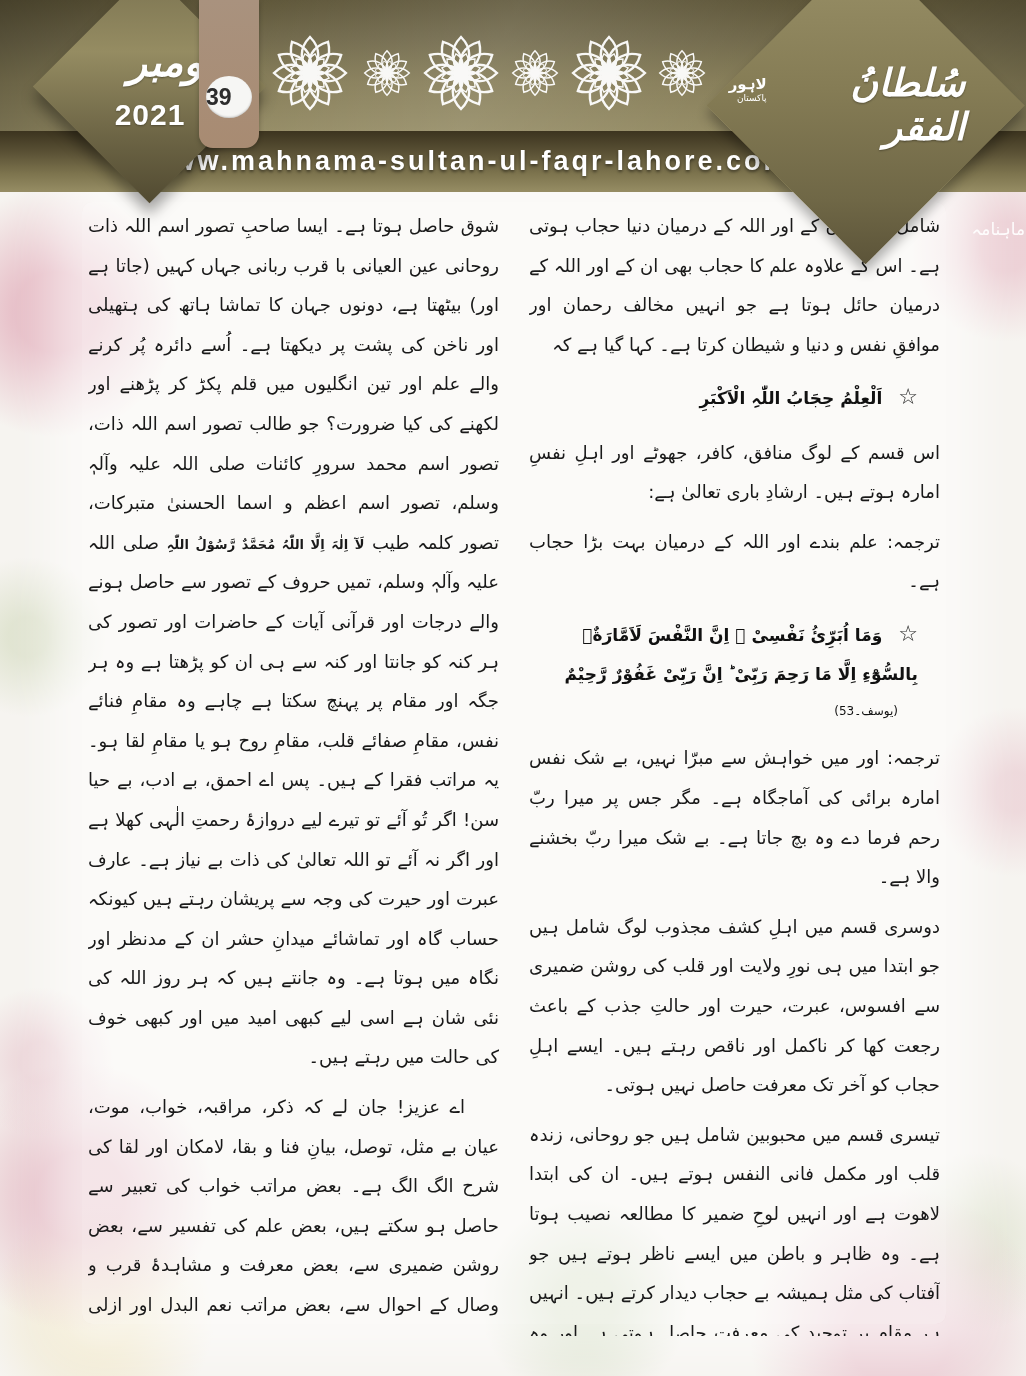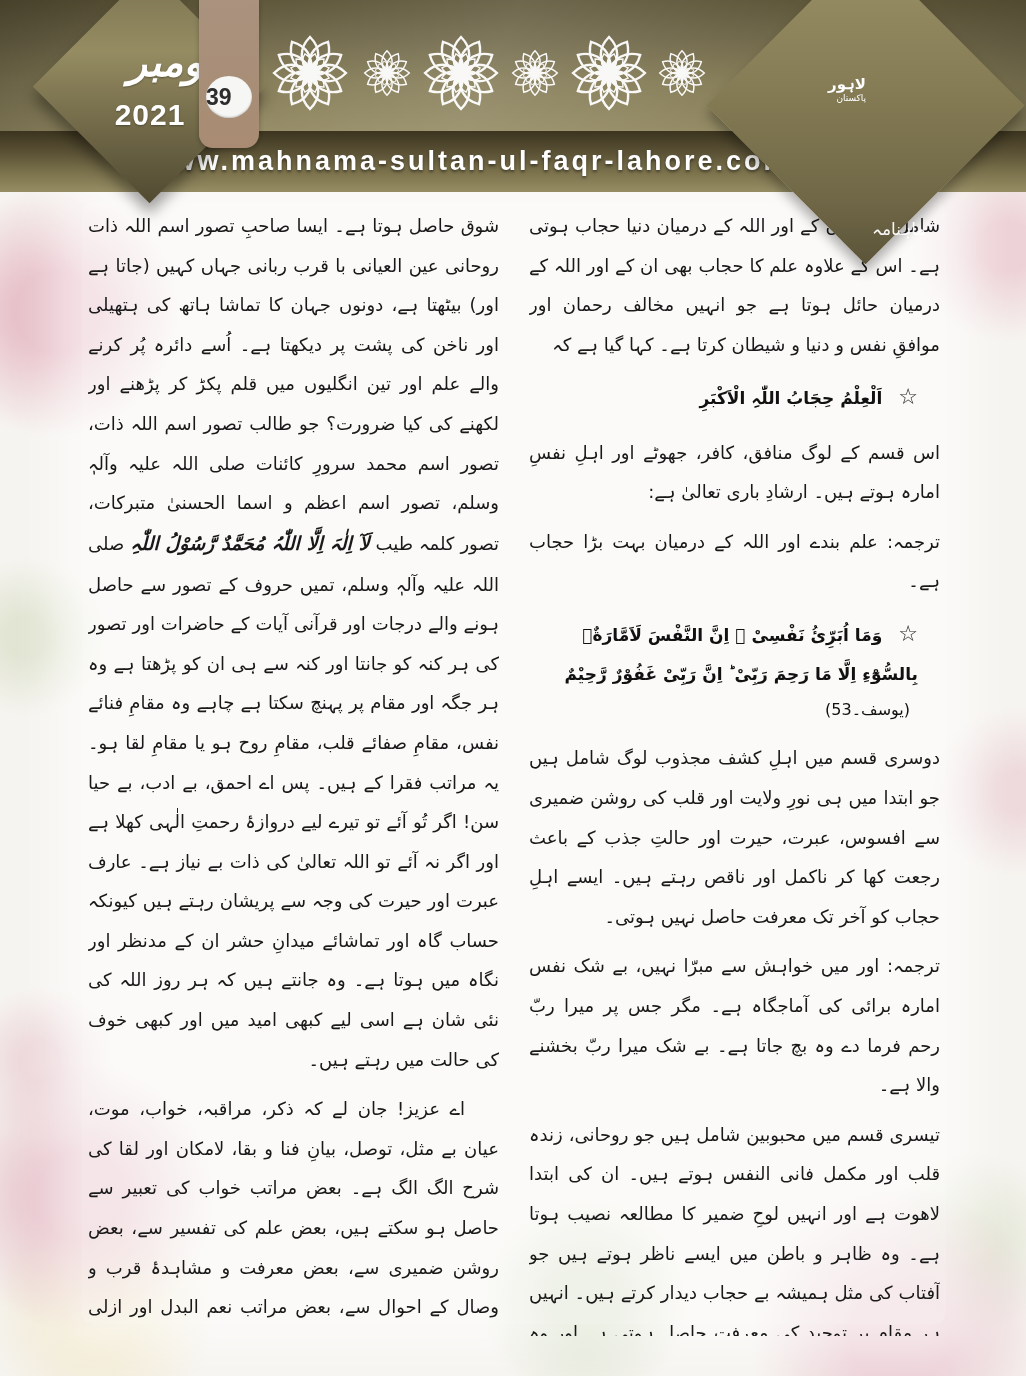--- a/index.html
+++ b/index.html
@@ -76,22 +76,22 @@
   .columns{position:absolute;left:88px;top:206px;width:852px;height:1130px;
     display:flex;gap:30px;direction:rtl;overflow:hidden;}
   .col{flex:1 1 0;overflow:hidden;}
   .para{direction:rtl;text-align:justify;color:#191919;font-size:18px;
     line-height:2.2;margin:0 0 10px 0;}
   .para.indent{text-indent:34px;}
   .verse{direction:rtl;display:block;padding-right:22px;margin:4px 0 12px 0;
     color:#111;line-height:2.1;}
   .star{font-size:22px;margin-left:16px;color:#222;}
   .ar{font-weight:bold;font-size:17px;}
-  .ar-inline{font-weight:bold;font-size:19px;font-style:italic;}
-  .ref{font-size:16px;margin-right:8px;}
+  .ar-inline{font-weight:bold;font-size:13px;}
+  .ref{font-size:12px;margin-right:20px;}
 </style>
 </head>
 <body>
 
 <div class="page">
 
   <header>
     <div class="hdr-band"></div>
 
     <div class="url-band">
@@ -142,20 +142,21 @@
     <div class="page-tab">
       <div class="page-pill">
         <span>39</span>
       </div>
     </div>
 
     <div class="diamond dia-right">
       <div class="sq"></div>
       <div class="masthead">
         <span class="m-pre">ماہنامہ</span>
+        <span class="m-title">سُلطانُ الفقر</span>
         <span class="m-city">
           <span class="c1">لاہور</span>
           <span class="c2">پاکستان</span>
         </span>
       </div>
     </div>
   </header>
 
   <div class="body-bg"></div>
   <div class="text-veil"></div>
@@ -170,22 +171,22 @@
       </div>
 
       <p class="para">اس قسم کے لوگ منافق، کافر، جھوٹے اور اہلِ نفسِ امارہ ہوتے ہیں۔ ارشادِ باری تعالیٰ ہے:</p>
       <p class="para">ترجمہ: علم بندے اور اللہ کے درمیان بہت بڑا حجاب ہے۔</p>
 
       <div class="verse">
         <span class="star">☆</span><span class="ar">وَمَا اُبَرِّئُ نَفْسِیْ ۚ اِنَّ النَّفْسَ لَاَمَّارَةٌۢ بِالسُّوْٓءِ اِلَّا مَا رَحِمَ رَبِّیْ ؕ اِنَّ رَبِّیْ غَفُوْرٌ رَّحِیْمٌ</span>
         <span class="ref">(یوسف۔53)</span>
       </div>
 
+      <p class="para">ترجمہ: اور میں خواہش سے مبرّا نہیں، بے شک نفس امارہ برائی کی آماجگاہ ہے۔ مگر جس پر میرا ربّ رحم فرما دے وہ بچ جاتا ہے۔ بے شک میرا ربّ بخشنے والا ہے۔</p>
       <p class="para">دوسری قسم میں اہلِ کشف مجذوب لوگ شامل ہیں جو ابتدا میں ہی نورِ ولایت اور قلب کی روشن ضمیری سے افسوس، عبرت، حیرت اور حالتِ جذب کے باعث رجعت کھا کر ناکمل اور ناقص رہتے ہیں۔ ایسے اہلِ حجاب کو آخر تک معرفت حاصل نہیں ہوتی۔</p>
-      <p class="para">ترجمہ: اور میں خواہش سے مبرّا نہیں، بے شک نفس امارہ برائی کی آماجگاہ ہے۔ مگر جس پر میرا ربّ رحم فرما دے وہ بچ جاتا ہے۔ بے شک میرا ربّ بخشنے والا ہے۔</p>
       <p class="para">تیسری قسم میں محبوبین شامل ہیں جو روحانی، زندہ قلب اور مکمل فانی النفس ہوتے ہیں۔ ان کی ابتدا لاھوت ہے اور انہیں لوحِ ضمیر کا مطالعہ نصیب ہوتا ہے۔ وہ ظاہر و باطن میں ایسے ناظر ہوتے ہیں جو آفتاب کی مثل ہمیشہ بے حجاب دیدار کرتے ہیں۔ انہیں ہر مقام پر توحید کی معرفت حاصل ہوتی ہے اور وہ ہر نبی اور ولی کی مجلس میں حاضر ہو سکتے ہیں۔ پس معلوم ہوا کہ اہلِ نفس نجس کو مردار میں ہی لذت حاصل ہوتی ہے۔ شوق سے مراقبہ، مکاشفہ، ذکر اور فکر کرنے سے قلب بیدار ہو جاتا ہے۔ اہلِ روح کو نورِ ذاتِ الٰہی میں مستغرق رہنے اور دیدارِ الٰہی سے مشرف ہو جانے سے ہی راحت، فرحت، تازگی، عیش و عشرت، خوراک، قلبی خوشی، جمعیت، لذت اور ذوق و</p>
     </section>
 
     <section class="col">
       <p class="para"><span>شوق حاصل ہوتا ہے۔ ایسا صاحبِ تصور اسم اللہ ذات روحانی عین العیانی با قرب ربانی جہاں کہیں (جاتا ہے اور) بیٹھتا ہے، دونوں جہان کا تماشا ہاتھ کی ہتھیلی اور ناخن کی پشت پر دیکھتا ہے۔ اُسے دائرہ پُر کرنے والے علم اور تین انگلیوں میں قلم پکڑ کر پڑھنے اور لکھنے کی کیا ضرورت؟ جو طالب تصور اسم اللہ ذات، تصور اسم محمد سرورِ کائنات صلی اللہ علیہ وآلہٖ وسلم، تصور اسم اعظم و اسما الحسنیٰ متبرکات، تصور کلمہ طیب </span><span class="ar-inline">لَآ اِلٰہَ اِلَّا اللّٰہُ مُحَمَّدٌ رَّسُوْلُ اللّٰہِ</span><span> صلی اللہ علیہ وآلہٖ وسلم، تمیں حروف کے تصور سے حاصل ہونے والے درجات اور قرآنی آیات کے حاضرات اور تصور کی ہر کنہ کو جانتا اور کنہ سے ہی ان کو پڑھتا ہے وہ ہر جگہ اور مقام پر پہنچ سکتا ہے چاہے وہ مقامِ فنائے نفس، مقامِ صفائے قلب، مقامِ روح ہو یا مقامِ لقا ہو۔ یہ مراتب فقرا کے ہیں۔ پس اے احمق، بے ادب، بے حیا سن! اگر تُو آئے تو تیرے لیے دروازۂ رحمتِ الٰہی کھلا ہے اور اگر نہ آئے تو اللہ تعالیٰ کی ذات بے نیاز ہے۔ عارف عبرت اور حیرت کی وجہ سے پریشان رہتے ہیں کیونکہ حساب گاہ اور تماشائے میدانِ حشر ان کے مدنظر اور نگاہ میں ہوتا ہے۔ وہ جانتے ہیں کہ ہر روز اللہ کی نئی شان ہے اسی لیے کبھی امید میں اور کبھی خوف کی حالت میں رہتے ہیں۔</span></p>
 
       <p class="para indent"><span>اے عزیز! جان لے کہ ذکر، مراقبہ، خواب، موت، عیان بے مثل، توصل، بیانِ فنا و بقا، لامکان اور لقا کی شرح الگ الگ ہے۔ بعض مراتب خواب کی تعبیر سے حاصل ہو سکتے ہیں، بعض علم کی تفسیر سے، بعض روشن ضمیری سے، بعض معرفت و مشاہدۂ قرب و وصال کے احوال سے، بعض مراتب نعم البدل اور ازلی علم کے فیض سے اور بعض مطلق دیدار اور نفس کی موت یعنی </span></p>
 
     </section>
 

